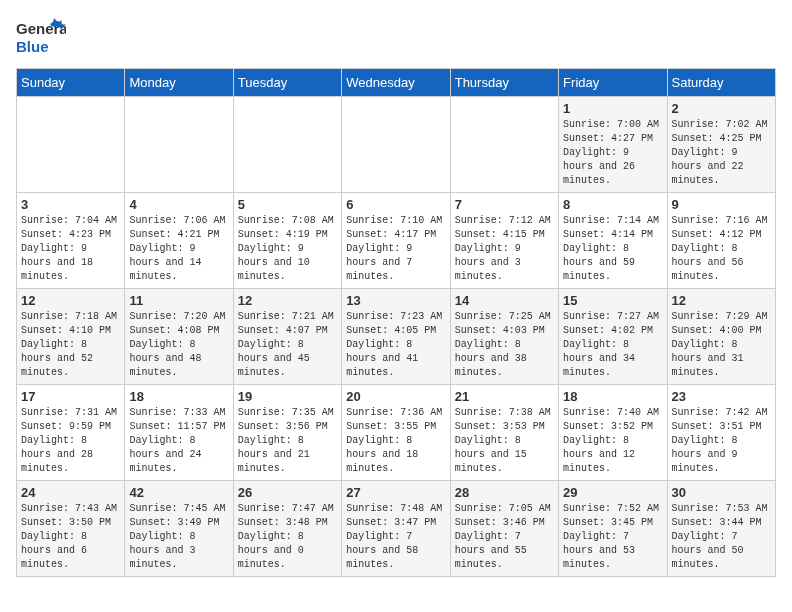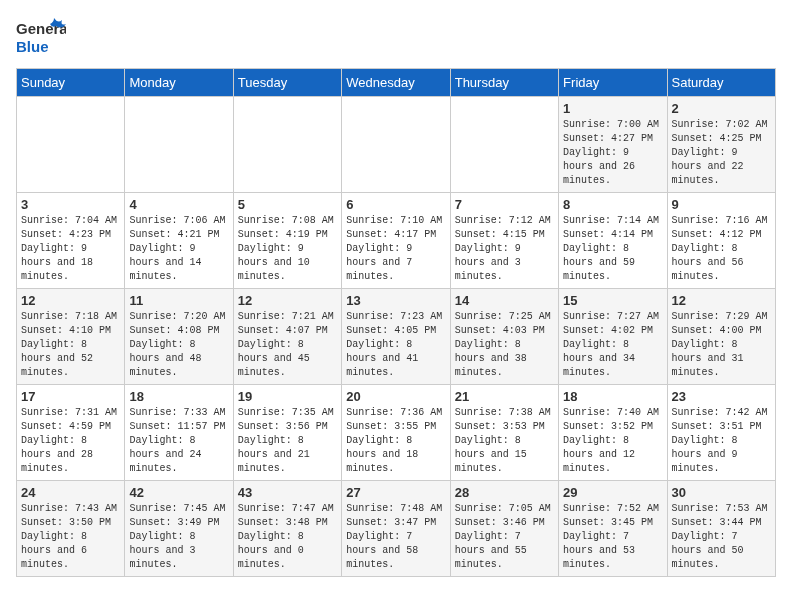--- a/index.html
+++ b/index.html
@@ -212,21 +212,21 @@
           <span class="day-number">12</span>
           <div class="day-info">Sunrise: 7:29 AM
 Sunset: 4:00 PM
 Daylight: 8 hours and 31 minutes.</div>
         </td>
       </tr>
       <tr>
         <td>
           <span class="day-number">17</span>
           <div class="day-info">Sunrise: 7:31 AM
-Sunset: 4:59 PM
+Sunset: 9:59 PM
 Daylight: 8 hours and 28 minutes.</div>
         </td>
         <td>
           <span class="day-number">18</span>
           <div class="day-info">Sunrise: 7:33 AM
 Sunset: 11:57 PM
 Daylight: 8 hours and 24 minutes.</div>
         </td>
         <td>
           <span class="day-number">19</span>
@@ -266,21 +266,21 @@
 Sunset: 3:50 PM
 Daylight: 8 hours and 6 minutes.</div>
         </td>
         <td>
           <span class="day-number">42</span>
           <div class="day-info">Sunrise: 7:45 AM
 Sunset: 3:49 PM
 Daylight: 8 hours and 3 minutes.</div>
         </td>
         <td>
-          <span class="day-number">43</span>
+          <span class="day-number">26</span>
           <div class="day-info">Sunrise: 7:47 AM
 Sunset: 3:48 PM
 Daylight: 8 hours and 0 minutes.</div>
         </td>
         <td>
           <span class="day-number">27</span>
           <div class="day-info">Sunrise: 7:48 AM
 Sunset: 3:47 PM
 Daylight: 7 hours and 58 minutes.</div>
         </td>

